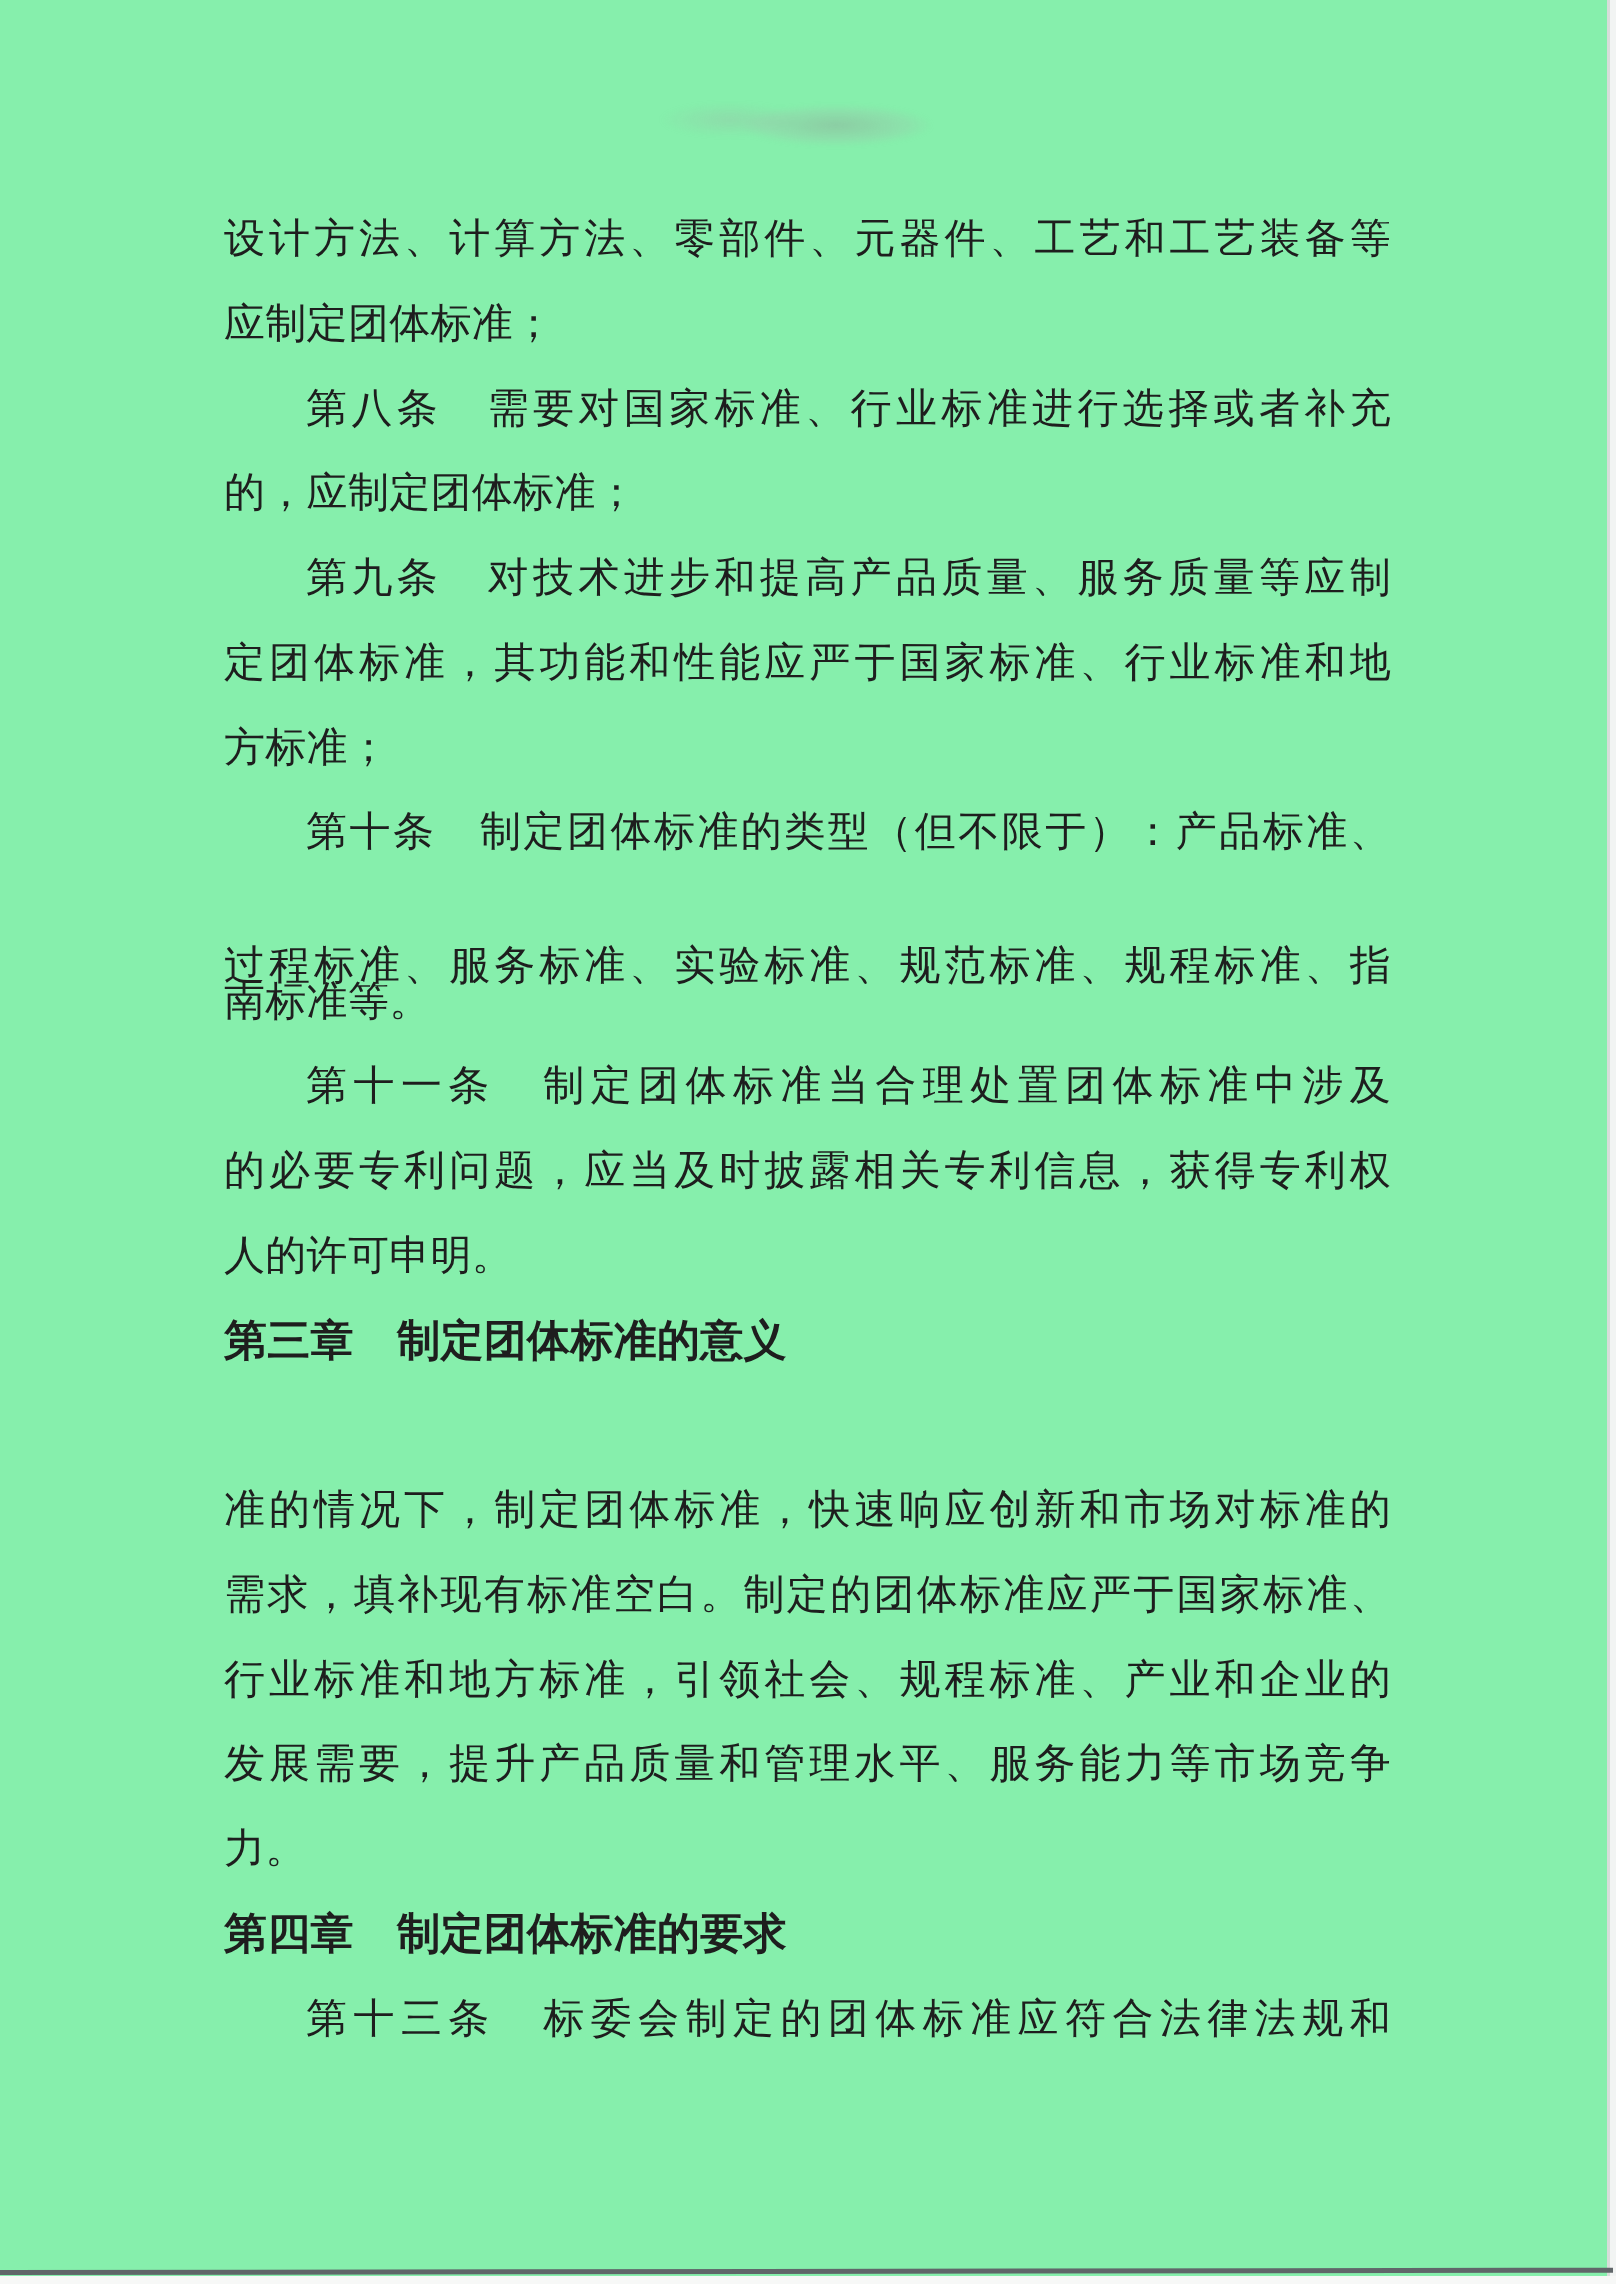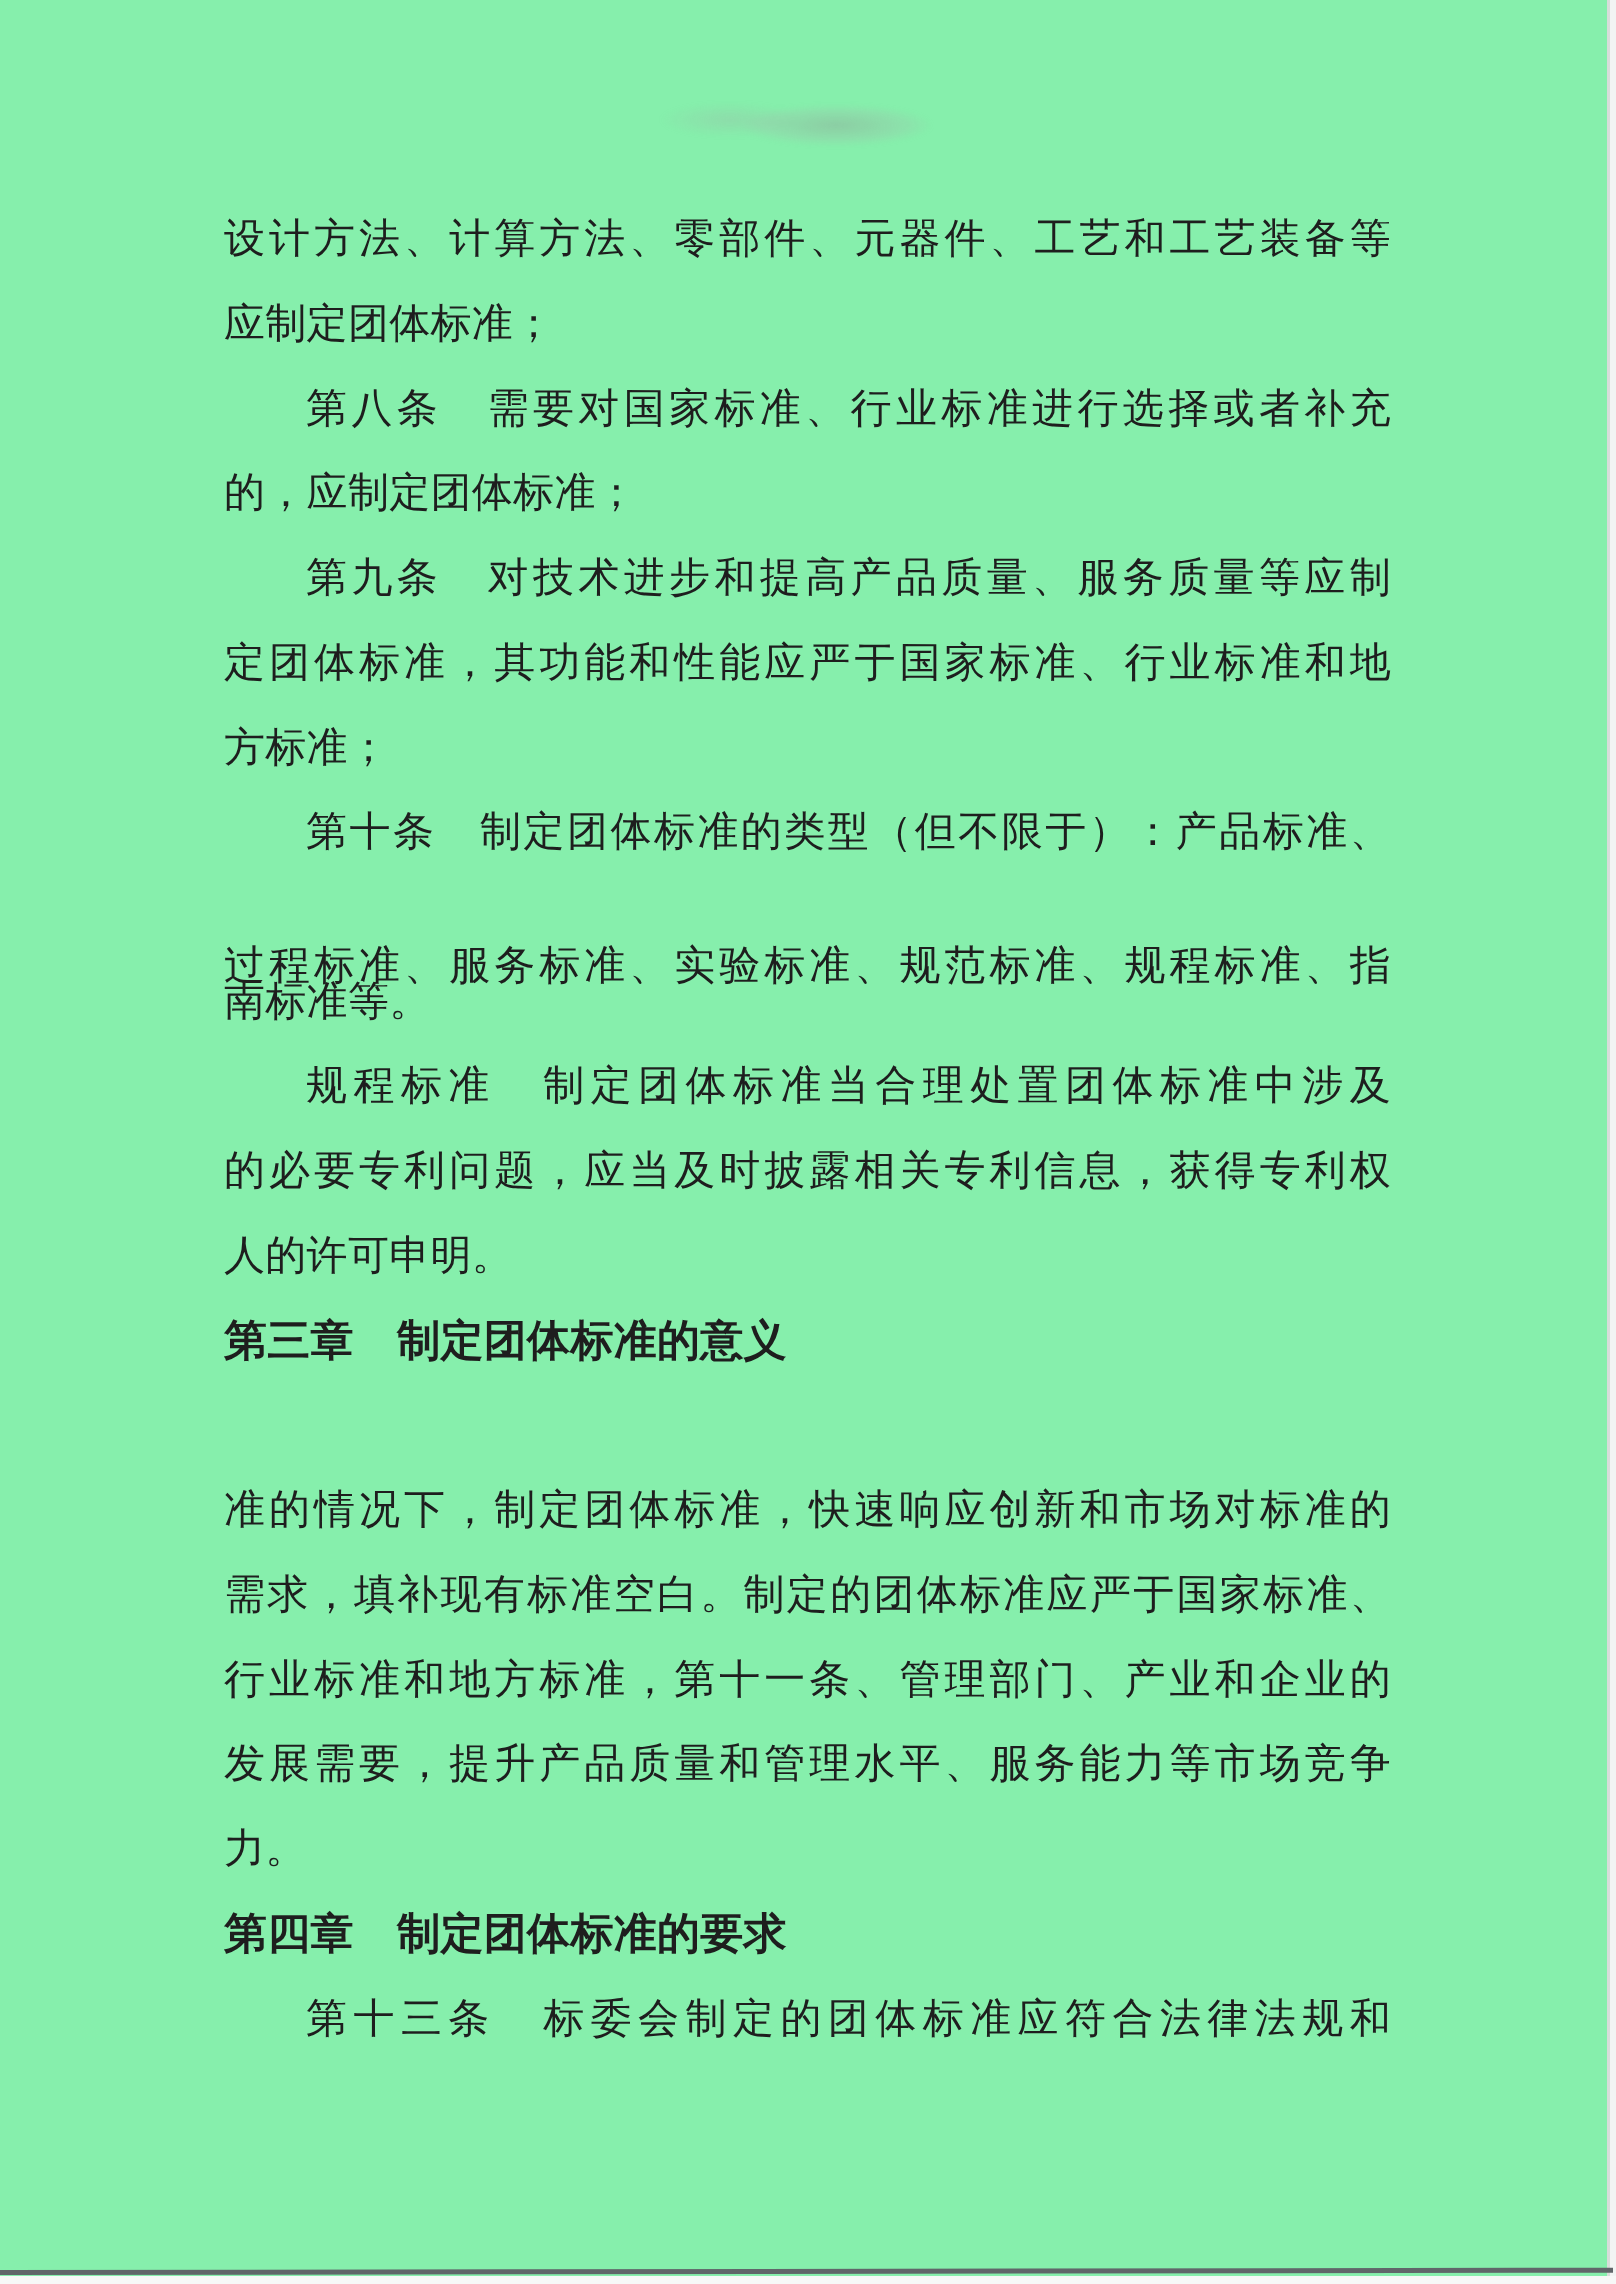--- a/index.html
+++ b/index.html
@@ -106,27 +106,27 @@
       <div class="line justify" style="top: 215px;">设计方法、计算方法、零部件、元器件、工艺和工艺装备等</div>
       <div class="line left" style="top: 300px;">应制定团体标准；</div>
       <div class="line indent-justify" style="top: 385px;">第八条　需要对国家标准、行业标准进行选择或者补充</div>
       <div class="line left" style="top: 469px;">的，应制定团体标准；</div>
       <div class="line indent-justify" style="top: 554px;">第九条　对技术进步和提高产品质量、服务质量等应制</div>
       <div class="line justify" style="top: 639px;">定团体标准，其功能和性能应严于国家标准、行业标准和地</div>
       <div class="line left" style="top: 724px;">方标准；</div>
       <div class="line indent-justify" style="top: 808px;">第十条　制定团体标准的类型（但不限于）：产品标准、</div>
       <div class="line justify" style="top: 942px;">过程标准、服务标准、实验标准、规范标准、规程标准、指</div>
       <div class="line left" style="top: 978px;">南标准等。</div>
-      <div class="line indent-justify" style="top: 1062px;">规程标准　制定团体标准当合理处置团体标准中涉及</div>
+      <div class="line indent-justify" style="top: 1062px;">第十一条　制定团体标准当合理处置团体标准中涉及</div>
       <div class="line justify" style="top: 1147px;">的必要专利问题，应当及时披露相关专利信息，获得专利权</div>
       <div class="line left" style="top: 1232px;">人的许可申明。</div>
       <div class="line heading" style="top: 1317px;">第三章　制定团体标准的意义</div>
       <div class="line justify" style="top: 1486px;">准的情况下，制定团体标准，快速响应创新和市场对标准的</div>
       <div class="line justify" style="top: 1571px;">需求，填补现有标准空白。制定的团体标准应严于国家标准、</div>
-      <div class="line justify" style="top: 1656px;">行业标准和地方标准，第十一条、管理部门、产业和企业的</div>
+      <div class="line justify" style="top: 1656px;">行业标准和地方标准，引领社会、规程标准、产业和企业的</div>
       <div class="line justify" style="top: 1740px;">发展需要，提升产品质量和管理水平、服务能力等市场竞争</div>
       <div class="line left" style="top: 1825px;">力。</div>
       <div class="line heading" style="top: 1910px;">第四章　制定团体标准的要求</div>
       <div class="line indent-justify" style="top: 1995px;">第十三条　标委会制定的团体标准应符合法律法规和</div>
     </div>
   <div class="edge-right-strip"></div>
   <div class="edge-right-line"></div>
   <div class="edge-bottom-line"></div>
   <div class="edge-bottom-below"></div>
 </div>

